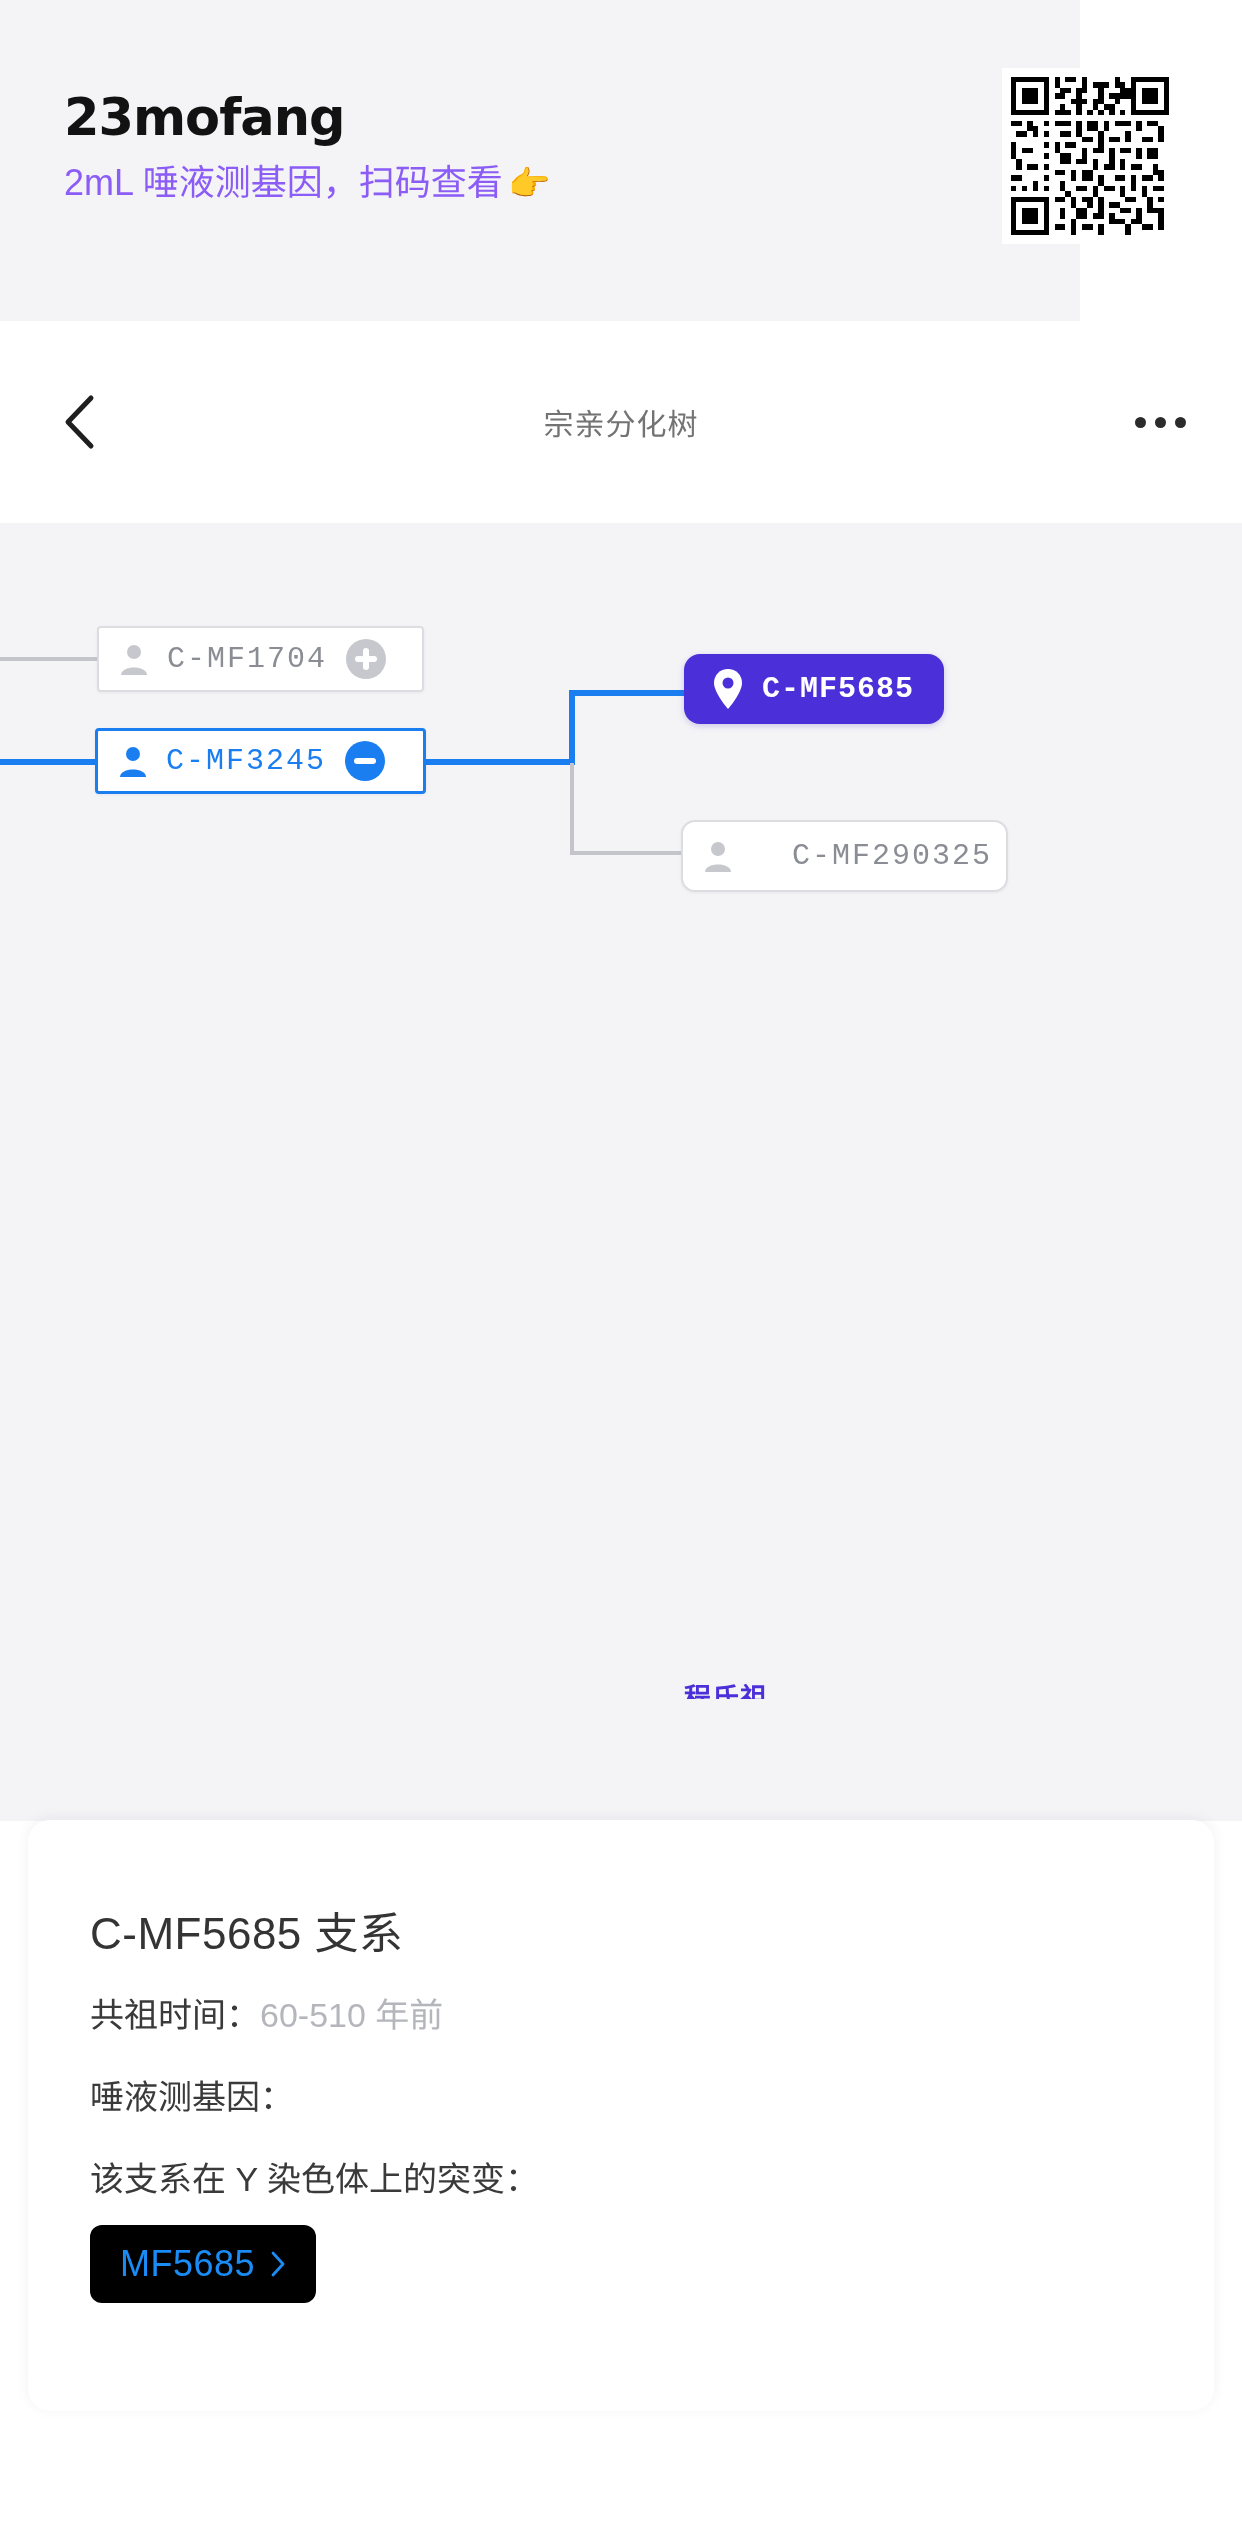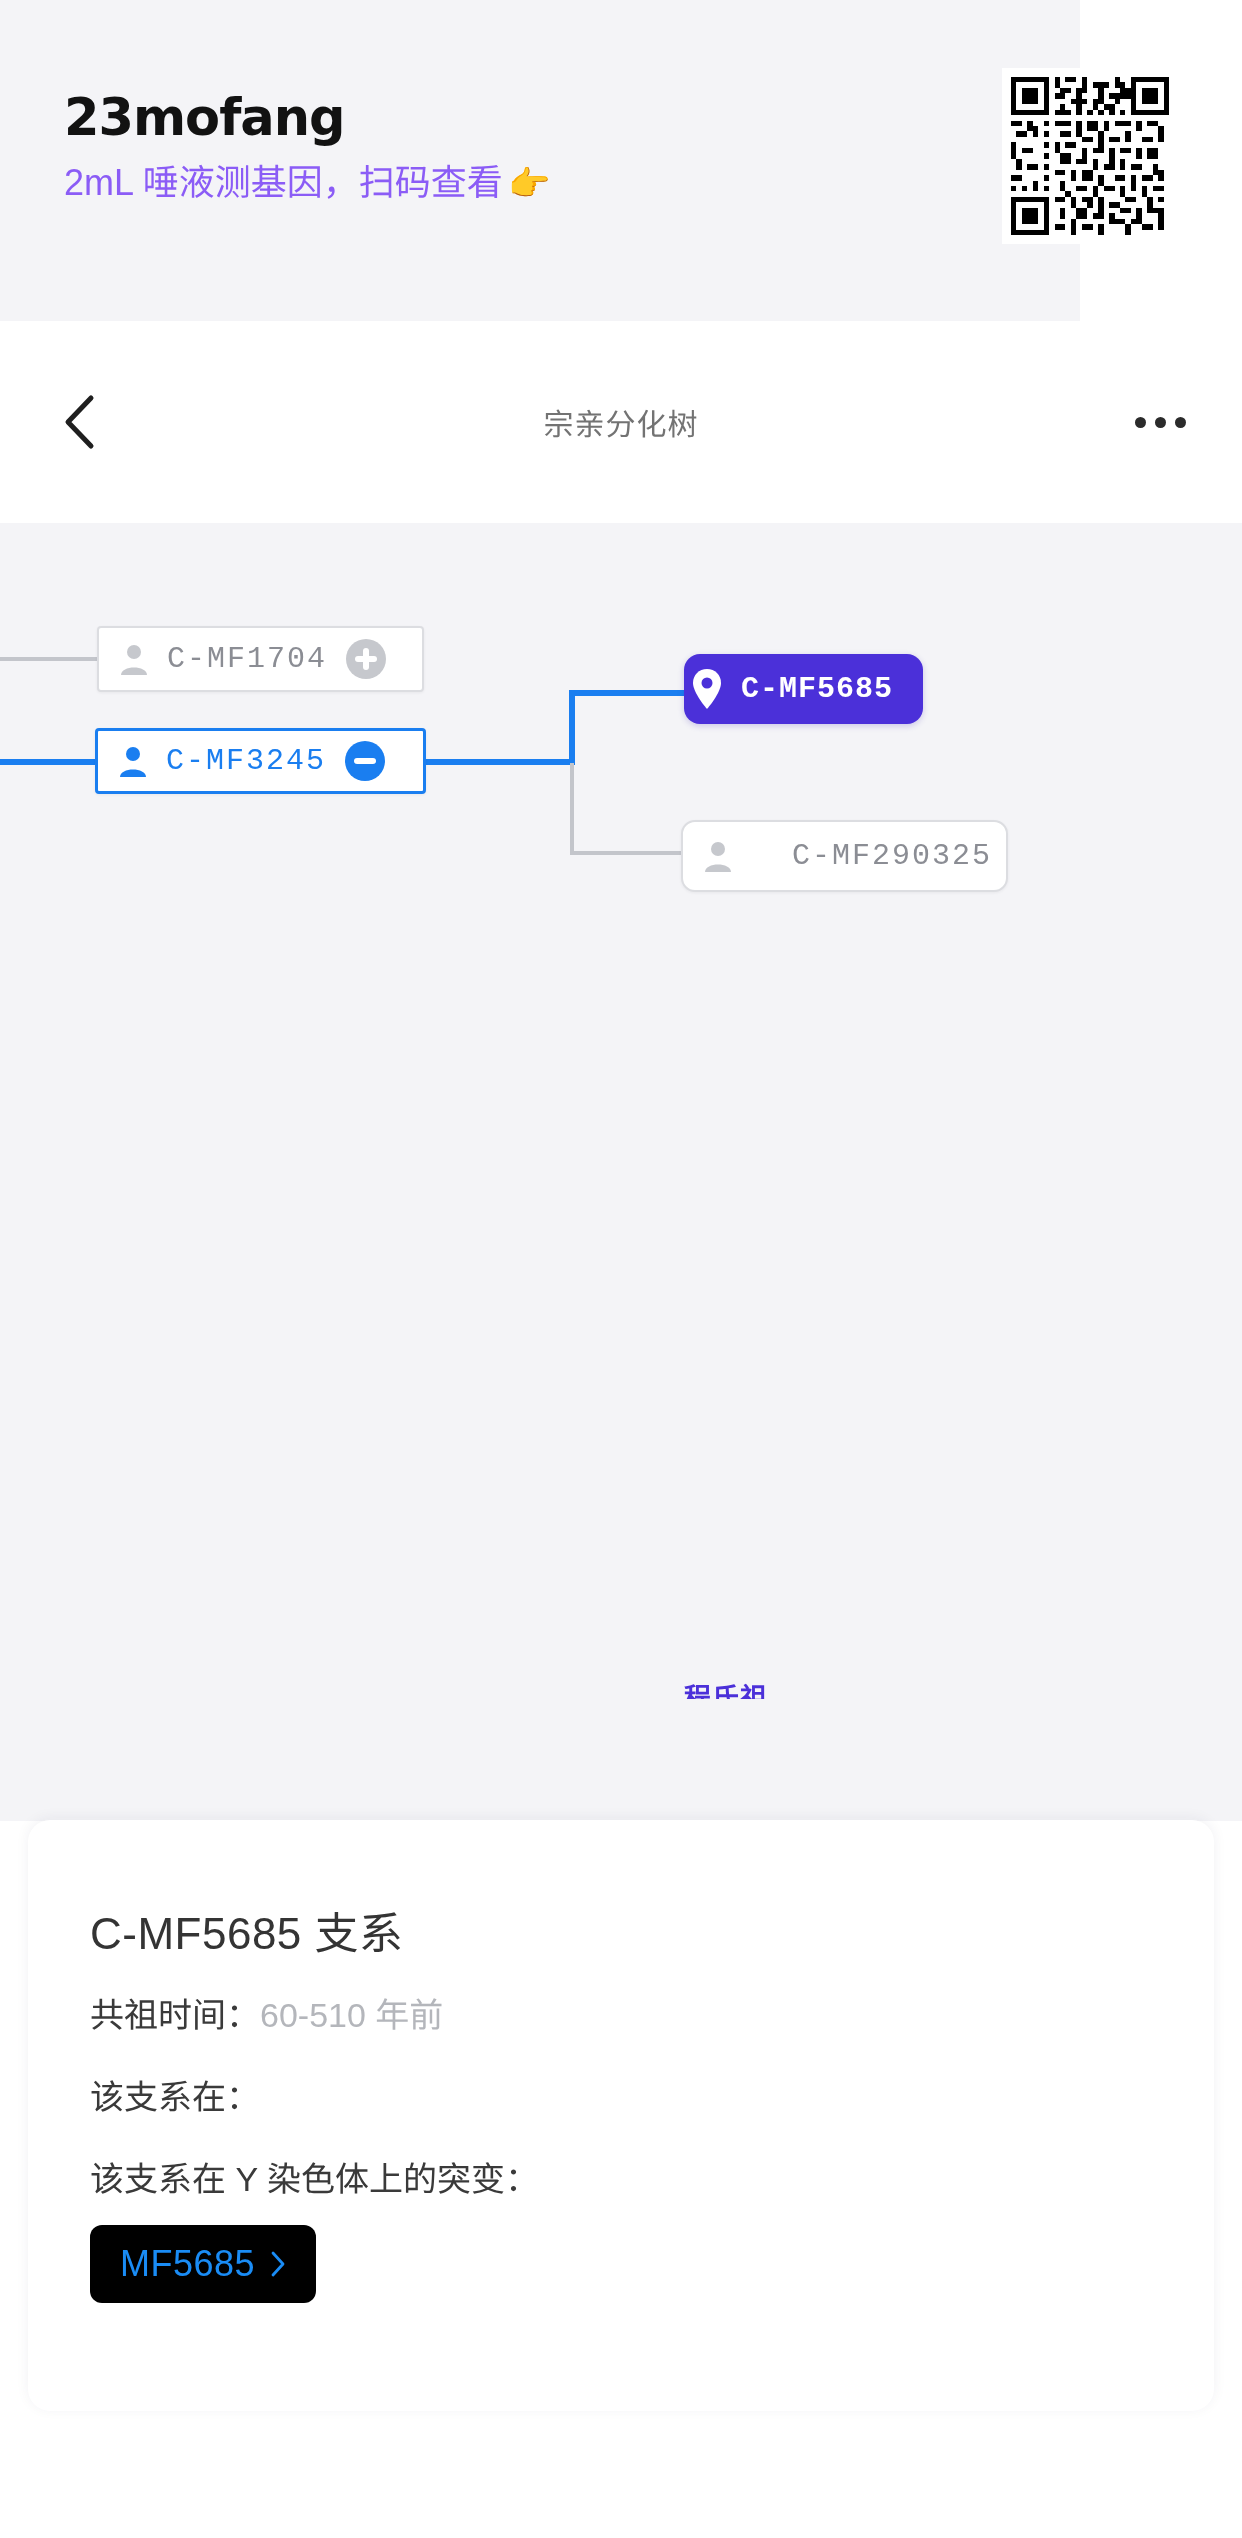--- a/index.html
+++ b/index.html
@@ -156,21 +156,21 @@
     border-width: 3px;
   }
   .tree-node.selected .node-label { color: #1a7ef0; }
 
   
   .tree-node.current {
     background: #4b30d9;
     border: none;
     border-radius: 16px;
     height: 70px;
-    padding: 0 30px 0 7px;
+    padding: 0 30px 0 28px;
     gap: 18px;
     box-shadow: 0 2px 6px rgba(60,40,180,0.22);
   }
   .tree-node.current .node-label {
     color: #ffffff;
     font-weight: 700;
     font-size: 30px;
     letter-spacing: 1px;
   }
   .tree-node.current .pin-icon { width: 32px; height: 42px; flex: 0 0 auto; }
@@ -499,21 +499,21 @@
 </div>
 
 <div class="info-card">
 
   <div class="card-title">C-MF5685 支系</div>
 
   <div class="meta-row">
     <span class="meta-key">共祖时间：</span><span class="meta-val">60-510 年前</span>
   </div>
 
-  <div class="section-label">该支系在：</div>
+  <div class="section-label">唾液测基因：</div>
 
 
   <div class="section-label">该支系在 Y 染色体上的突变：</div>
 
   <div class="mutation-chip">
     <span class="chip-text">MF5685</span>
     <svg class="chev-right" viewBox="0 0 15 26" fill="none" aria-hidden="true">
       <path d="M2 2 L12 13 L2 24" stroke="#1a8cf5" stroke-width="2.8" stroke-linecap="round" stroke-linejoin="round"></path>
     </svg>
   </div>

